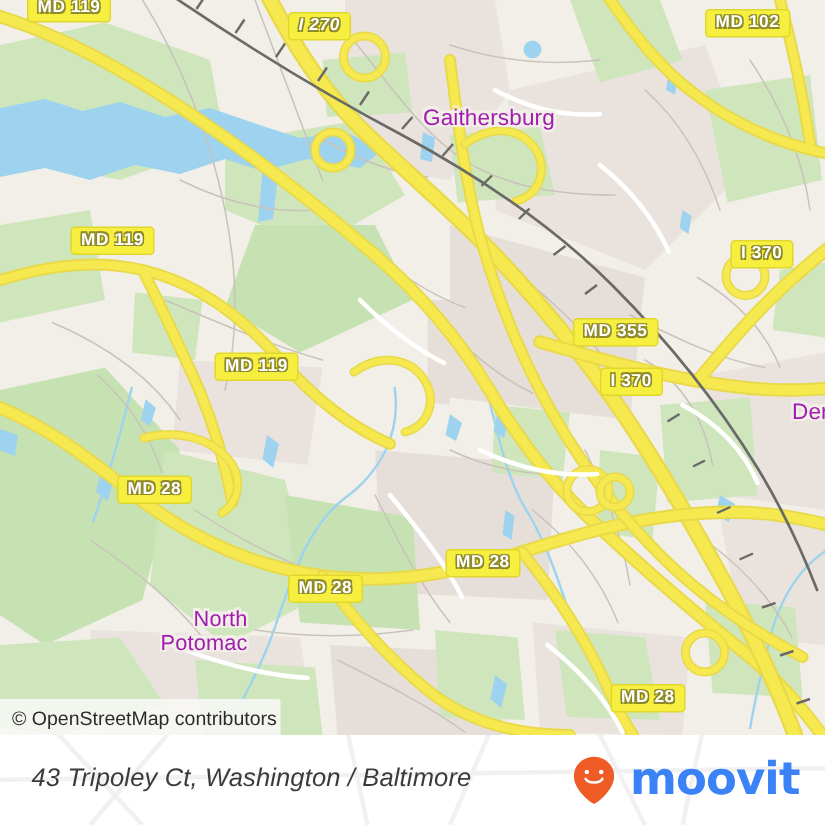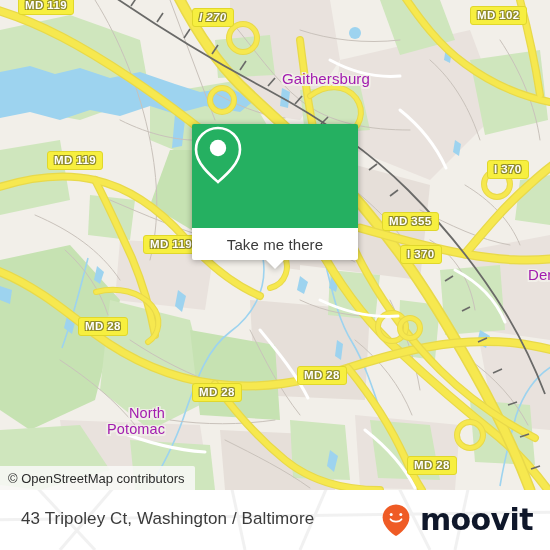--- a/index.html
+++ b/index.html
@@ -72,38 +72,38 @@
     border-left:9px solid transparent;
     border-right:9px solid transparent;
     border-top:9px solid #ffffff;
   }
 
   
   #attrib{
     position:absolute;left:0;top:466px;height:24px;
     background:rgba(248,248,246,.88);
     display:flex;align-items:center;
-    padding:0 10px 0 8px;
+    padding:0 2px 0 8px;
     border-top-right-radius:2px;
   }
   #attrib span{font-size:13px;color:#2b2b2b;white-space:nowrap;}
 
   
   #footer{
     position:absolute;left:0;top:490px;width:550px;height:60px;
     background:#ffffff;overflow:hidden;
   }
   #footer .ghost{position:absolute;left:0;top:0;}
   #footer .addr{
     position:absolute;left:21px;top:19px;
-    font-size:17px;color:#3b3b3b;white-space:nowrap;letter-spacing:.1px;
+    font-size:17px;color:#3b3b3b;white-space:nowrap;letter-spacing:.1px;font-style:italic;
   }
   #logo{position:absolute;right:17px;top:14px;display:flex;align-items:center;height:32px;}
   #logo .wordmark{
-    font-size:30px;font-weight:bold;color:#0f172a;
+    font-size:30px;font-weight:bold;color:#3b82f6;
     letter-spacing:-.6px;margin-left:9px;line-height:30px;
     font-family:"DejaVu Sans",sans-serif;
     text-align:center;
   }
 </style>
 </head>
 <body>
 
 <div id="app">
 
@@ -386,32 +386,20 @@
     <div class="shield" style="left:143px;top:235px;">MD 119</div>
     <div class="shield" style="left:382px;top:168px;margin-top:44px;">MD 355</div>
     <div class="shield" style="left:487px;top:160px;">I 370</div>
     <div class="shield" style="left:400px;top:245px;">I 370</div>
     <div class="shield" style="left:78px;top:317px;">MD 28</div>
     <div class="shield" style="left:297px;top:366px;">MD 28</div>
     <div class="shield" style="left:192px;top:383px;">MD 28</div>
     <div class="shield" style="left:407px;top:456px;">MD 28</div>
     <div class="shield" style="left:18px;top:-4px;">MD 119</div>
 
-    <div id="popup">
-      <div class="head">
-        <svg width="52" height="62" viewBox="0 0 52 62">
-          <path d="M26 4 C13.8 4 4 13.6 4 25.4 C4 39 18 51 26 58 C34 51 48 39 48 25.4 C48 13.6 38.2 4 26 4 Z" fill="none" stroke="#ffffff" stroke-width="2.6"></path>
-          <circle cx="26" cy="24" r="8.2" fill="#ffffff"></circle>
-        </svg>
-      </div>
-      <div class="foot">
-        <span>Take me there</span>
-      </div>
-      <div class="tail"></div>
-    </div>
 
     <div id="attrib">
       <span>© OpenStreetMap contributors</span>
     </div>
   </div>
 
   <div id="footer">
     <svg class="ghost" width="550" height="60" viewBox="0 0 550 60">
       <g fill="none" stroke="#f1f1f1" stroke-width="3">
         <path d="M30 -10 L95 60"></path>

